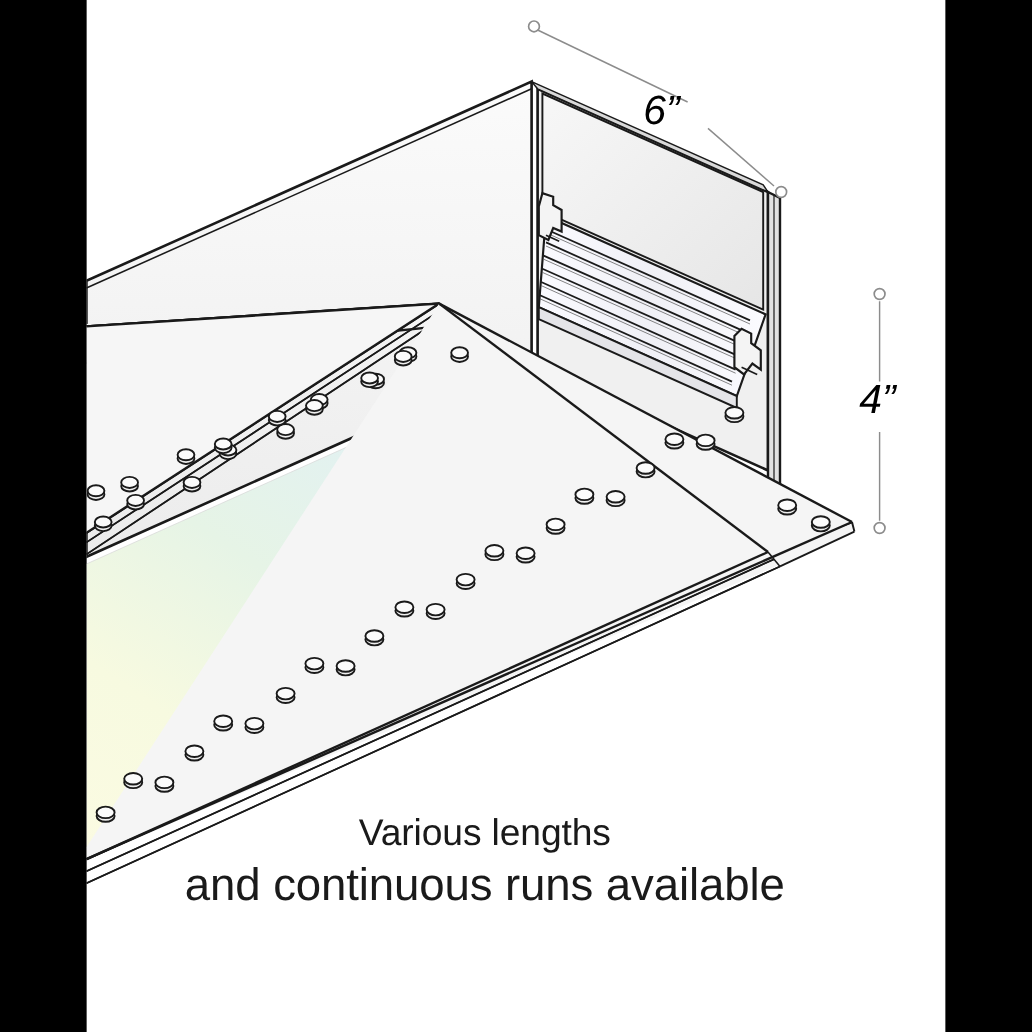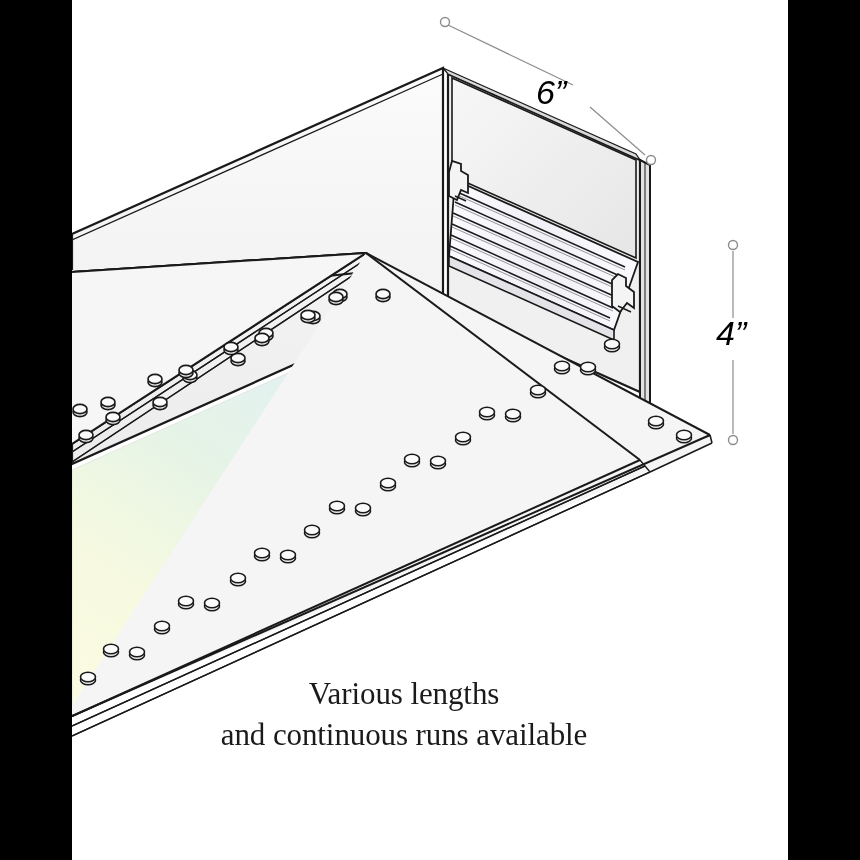--- a/index.html
+++ b/index.html
@@ -51,26 +51,26 @@
     height: 860px;
     display: block;
   }
 
   .caption {
     position: absolute;
     left: 0;
     width: 808px;
     text-align: center;
     color: #1a1a1a;
-    font-family: Liberation Serif, serif;
+    font-family: Liberation Sans, sans-serif;
     font-weight: 400;
     letter-spacing: -0.1px;
   }
   #caption-line1 { top: 676px; font-size: 31px; }
-  #caption-line2 { top: 717px; font-size: 31px; }
+  #caption-line2 { top: 717px; font-size: 38px; }
 
   .dim-label {
     position: absolute;
     color: #000000;
     font-family: "Liberation Sans", sans-serif;
     font-weight: 400;
     font-size: 34px;
     font-style: italic;
   }
   #dim-label-width  { left: 536px; top: 73px; }

